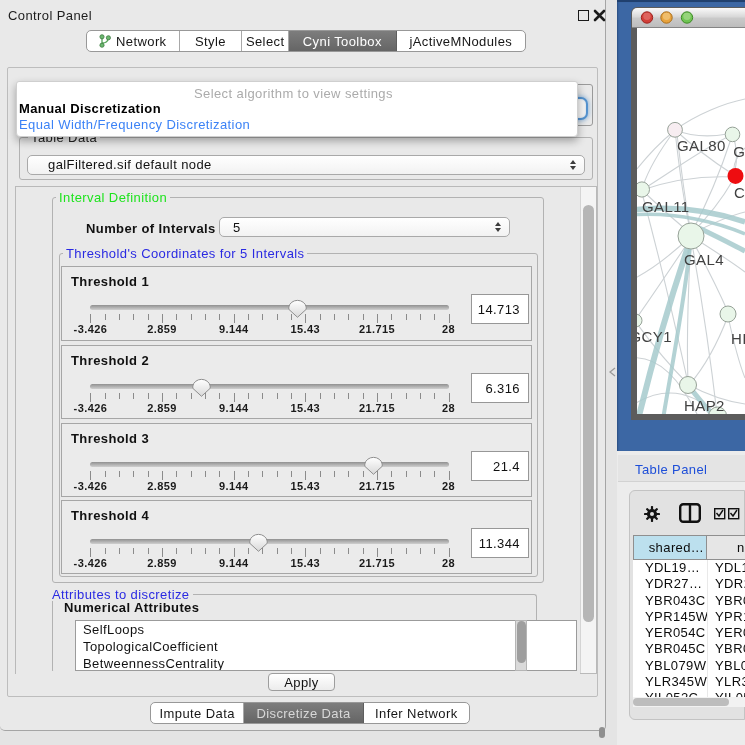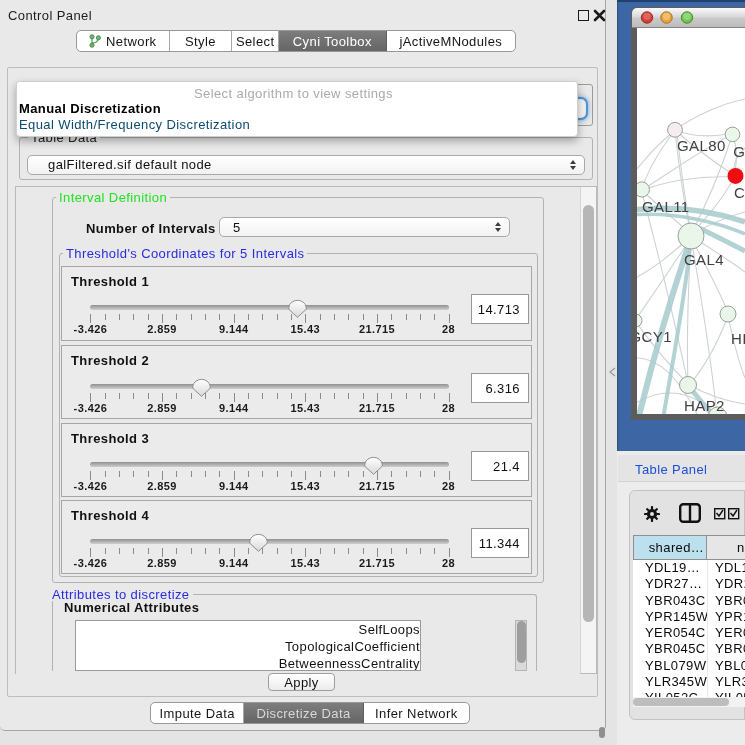--- a/index.html
+++ b/index.html
@@ -30,21 +30,21 @@
 <div id="page">
 
   <div class="abs" style="left:0; top:0; width:606px; height:731px; background:#e9e9e9; border-right:1px solid #a5a5a5; border-bottom:1px solid #a5a5a5; border-radius:0 0 5px 5px;">
     <div class="abs" style="left:8px; top:8px; font-size:13px; color:#1c1c1c;">Control Panel</div>
 
     <div class="abs" style="left:578px; top:10px; width:11px; height:11px; border:1.5px solid #1a1a1a;"></div>
     <svg class="abs" style="left:593px; top:9px;" width="13" height="13" viewBox="0 0 13 13">
         <path d="M2 2 L11 11 M11 2 L2 11" stroke="#1a1a1a" stroke-width="2.6" stroke-linecap="round"></path>
       </svg>
 
-    <div class="seg" style="left:76px; top:30px; width:440px; height:22px;">
+    <div class="seg" style="left:86px; top:30px; width:440px; height:22px;">
       <div style="width:93px;"><svg width="12" height="14" viewBox="0 0 12 14" style="margin-right:5px;">
             <path d="M3 4 L3 10 M3.6 9 C6 9 8.4 8 9 5.4" stroke="#58a55c" stroke-width="1.3" fill="none"></path>
             <circle cx="3" cy="2.8" r="2.1" fill="#6cb86f" stroke="#3c7a40" stroke-width="0.8"></circle>
             <circle cx="3" cy="11.2" r="2.1" fill="#6cb86f" stroke="#3c7a40" stroke-width="0.8"></circle>
             <circle cx="9.4" cy="3.8" r="2.1" fill="#6cb86f" stroke="#3c7a40" stroke-width="0.8"></circle>
           </svg>Network</div>
       <div style="width:63px;">Style</div>
       <div style="width:47px;">Select</div>
       <div class="sel" style="width:108px;">Cyni Toolbox</div>
       <div style="width:129px;">jActiveMNodules</div>
@@ -63,21 +63,21 @@
       <span style="position:absolute; left:8px; top:1px;margin-left:12px;">galFiltered.sif default node</span>
       <span class="arr">
           <span class="up"></span>
           <span class="dn"></span>
         </span>
     </div>
 
     <div class="abs" style="left:16px; top:81px; width:562px; height:56px; background:#ffffff; border:1px solid #cfcfcf; border-radius:3px 3px 4px 4px; box-shadow:0 4px 9px rgba(0,0,0,0.32); z-index:30;">
       <div class="abs" style="left:177px; top:4px; font-size:13px; color:#ababab;">Select algorithm to view settings</div>
       <div class="abs bold" style="left:2px; top:19px; font-size:13px; color:#000;">Manual Discretization</div>
-      <div class="abs" style="left:2px; top:35px; font-size:13px; color:#0c4a6e;">Equal Width/Frequency Discretization</div>
+      <div class="abs" style="left:2px; top:35px; font-size:13px; color:#3b82f6;">Equal Width/Frequency Discretization</div>
     </div>
 
     <div class="abs" style="left:15px; top:186px; width:582px; height:488px; background:#e9e9e9; border:1px solid #b9b9b9;"></div>
 
     <div class="abs" style="left:580px; top:187px; width:16px; height:486px; background:#f4f4f4; border-left:1px solid #d4d4d4;"></div>
     <div class="abs" style="left:583px; top:205px; width:11px; height:417px; background:#b6b6b6; border-radius:6px;"></div>
 
     <div class="grpbox" style="left:52px; top:197px; width:492px; height:386px;"></div>
     <div class="grptitle" style="left:56px; top:191px; color:#1de31d;">Interval Definition</div>
 
@@ -282,21 +282,21 @@
             </linearGradient>
           </defs>
           <path d="M0.8 8 A8.8 7.8 0 0 1 18.2 8 L18.2 10.3 L9.5 18.3 L0.8 10.3 Z" fill="url(#g4)" stroke="#8e8e8e"></path>
         </svg>
         <div class="vbox">11.344</div>
       </div>
 
     <div class="grpbox" style="left:52px; top:594px; width:485px; height:79px; border-bottom:none;"></div>
     <div class="grptitle" style="left:49px; top:588px; color:#2a2ae2;">Attributes to discretize</div>
     <div class="abs bold" style="left:64px; top:600px; font-size:13px; color:#111;">Numerical Attributes</div>
-    <div class="abs" style="left:75px; top:620px; width:346px; height:51px; background:#fff; border:1px solid #9b9b9b; overflow:hidden; font-size:13px; color:#111;text-align:right;">
+    <div class="abs" style="left:75px; top:620px; width:502px; height:51px; background:#fff; border:1px solid #9b9b9b; overflow:hidden; font-size:13px; color:#111;">
       <div style="padding-left:7px; line-height:17px;">SelfLoops<br>TopologicalCoefficient<br>BetweennessCentrality</div>
     </div>
     <div class="abs" style="left:515px; top:620px; width:12px; height:51px; background:#dadada; border:1px solid #b5b5b5;"></div>
     <div class="abs" style="left:516.5px; top:621px; width:9px; height:42px; background:#9e9e9e; border-radius:5px;"></div>
 
     <div class="abs" style="left:16px; top:671px; width:564px; height:3px; background:#e9e9e9;"></div>
 
     <div class="abs" style="left:268px; top:673px; width:67px; height:18px; background:linear-gradient(#ffffff,#ececec); border:1px solid #9d9d9d; border-radius:4px; font-size:13px; color:#111; text-align:center; line-height:17px;">Apply</div>
 
     <div class="abs" style="left:599px; top:727px; width:6px; height:11px; background:#8f8f8f; border-radius:3px;"></div>

